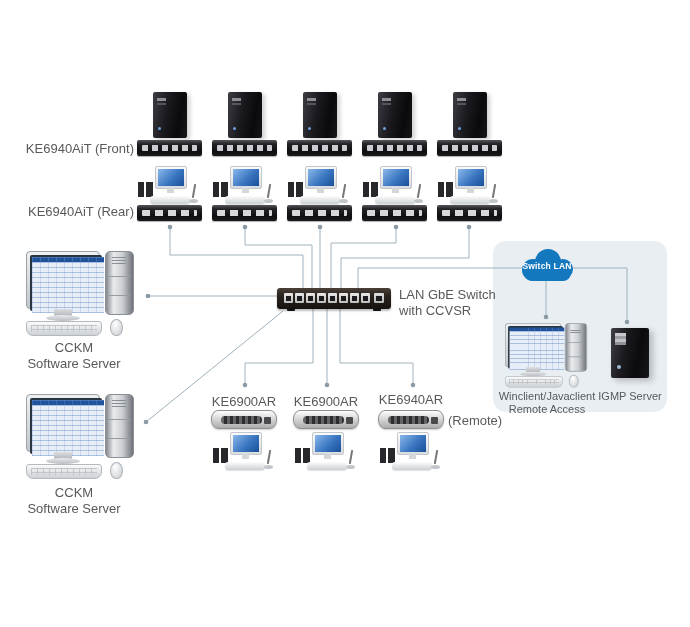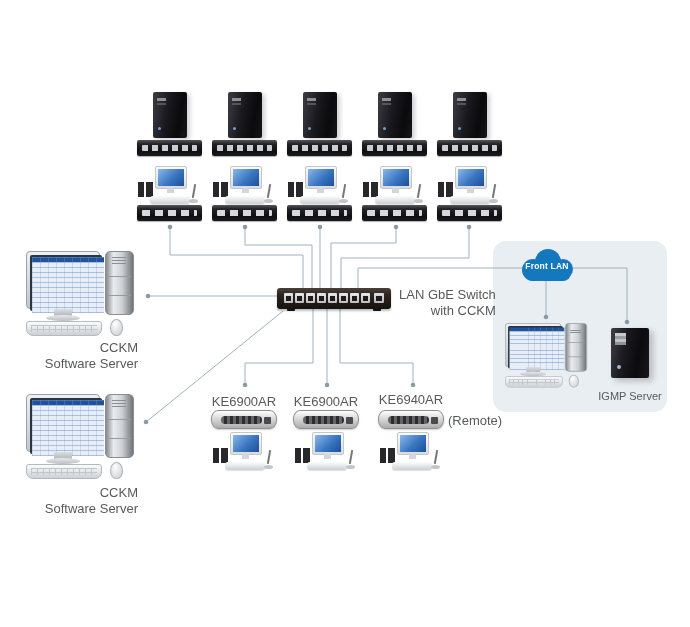--- a/index.html
+++ b/index.html
@@ -4,21 +4,21 @@
 <style>
   html,body{margin:0;padding:0;background:#fff;}
   #stage{position:relative;width:690px;height:627px;background:#fff;overflow:hidden;
          font-family:"Liberation Sans",sans-serif;color:#58595b;}
   #stage i{display:block;position:absolute;}
 
   
   .lbl{position:absolute;font-size:13px;line-height:16px;color:#58595b;white-space:nowrap;}
   .lbl.right{text-align:right;}
   .lbl.center{text-align:center;white-space:normal;}
-  .lbl .ln{display:block;text-align:right;}
+  .lbl .ln{display:block;}
   .lbl.small{font-size:11px;line-height:12.5px;}
 
   
   .wires{position:absolute;left:0;top:0;z-index:1;}
 
   
   .panel{position:absolute;left:493px;top:241px;width:174px;height:171px;
          background:#e9eef2;border-radius:13px;z-index:0;}
 
   
@@ -147,20 +147,22 @@
       <circle cx="148" cy="296" r="2.3"></circle>
         <circle cx="146" cy="422" r="2.3"></circle>
       <circle cx="245" cy="385" r="2.3"></circle>
         <circle cx="327" cy="385" r="2.3"></circle>
       <circle cx="413" cy="385" r="2.3"></circle>
       <circle cx="546" cy="317" r="2.3"></circle>
         <circle cx="627" cy="322" r="2.3"></circle>
     </g>
   </svg>
 
+  <div class="lbl right z2" style="left:0;top:141px;width:134px;">KE6940AiT (Front)</div>
+  <div class="lbl right z2" style="left:0;top:204px;width:134px;">KE6940AiT (Rear)</div>
 
   <div class="col" style="left:137px;">
     <div class="tower-sm" style="left:16px;top:2px;">
         <i class="body"></i>
         <i class="bay"></i>
         <i class="bay2"></i>
         <i class="pwr"></i>
       </div>
     <div class="unit-black" style="left:0;top:50px;">
         <i class="ports"></i>
@@ -274,51 +276,55 @@
         <span class="port"></span>
       <span class="port"></span>
         <span class="port"></span>
         <span class="port"></span>
         <span class="port"></span>
     </div>
     <i class="uplink"></i>
   </div>
   <div class="lbl z2" style="left:399px;top:287px;">
     <span class="ln">LAN GbE Switch</span>
-    <span class="ln">with CCKM</span>
+    <span class="ln">with CCVSR</span>
   </div>
 
   <div class="cloud">
     <svg width="62" height="36" viewBox="0 0 62 36">
       <g fill="#1478be">
         <circle cx="17" cy="22" r="11"></circle>
         <circle cx="32" cy="14" r="13"></circle>
         <circle cx="47" cy="21" r="10"></circle>
         <rect x="9" y="17" width="46" height="16" rx="8"></rect>
       </g>
     </svg>
-    <span class="cloud-lbl">Front LAN</span>
+    <span class="cloud-lbl">Switch LAN</span>
   </div>
 
   <div class="pc scaled" style="left:505px;top:323px;">
     <i class="mon">
         <i class="bezel">
           <i class="sheet"></i>
         </i>
       </i>
     <i class="stand"></i>
       <i class="standbase"></i>
     <i class="twr">
         <i class="vent"></i>
         <i class="sep sep1"></i>
         <i class="sep sep2"></i>
       </i>
     <i class="kbd"></i>
       <i class="mouse"></i>
   </div>
+  <div class="lbl small center z2" style="left:492px;top:390px;width:110px;">
+    <span class="ln">Winclient/Javaclient</span>
+    <span class="ln">Remote Access</span>
+  </div>
 
   <div class="tower-lg" style="left:611px;top:328px;">
     <i class="body"></i>
       <i class="drive"></i>
       <i class="pwr"></i>
   </div>
   <div class="lbl small center z2" style="left:584px;top:390px;width:92px;">IGMP Server</div>
 
   <div class="pc" style="left:26px;top:251px;">
     <i class="mon">

